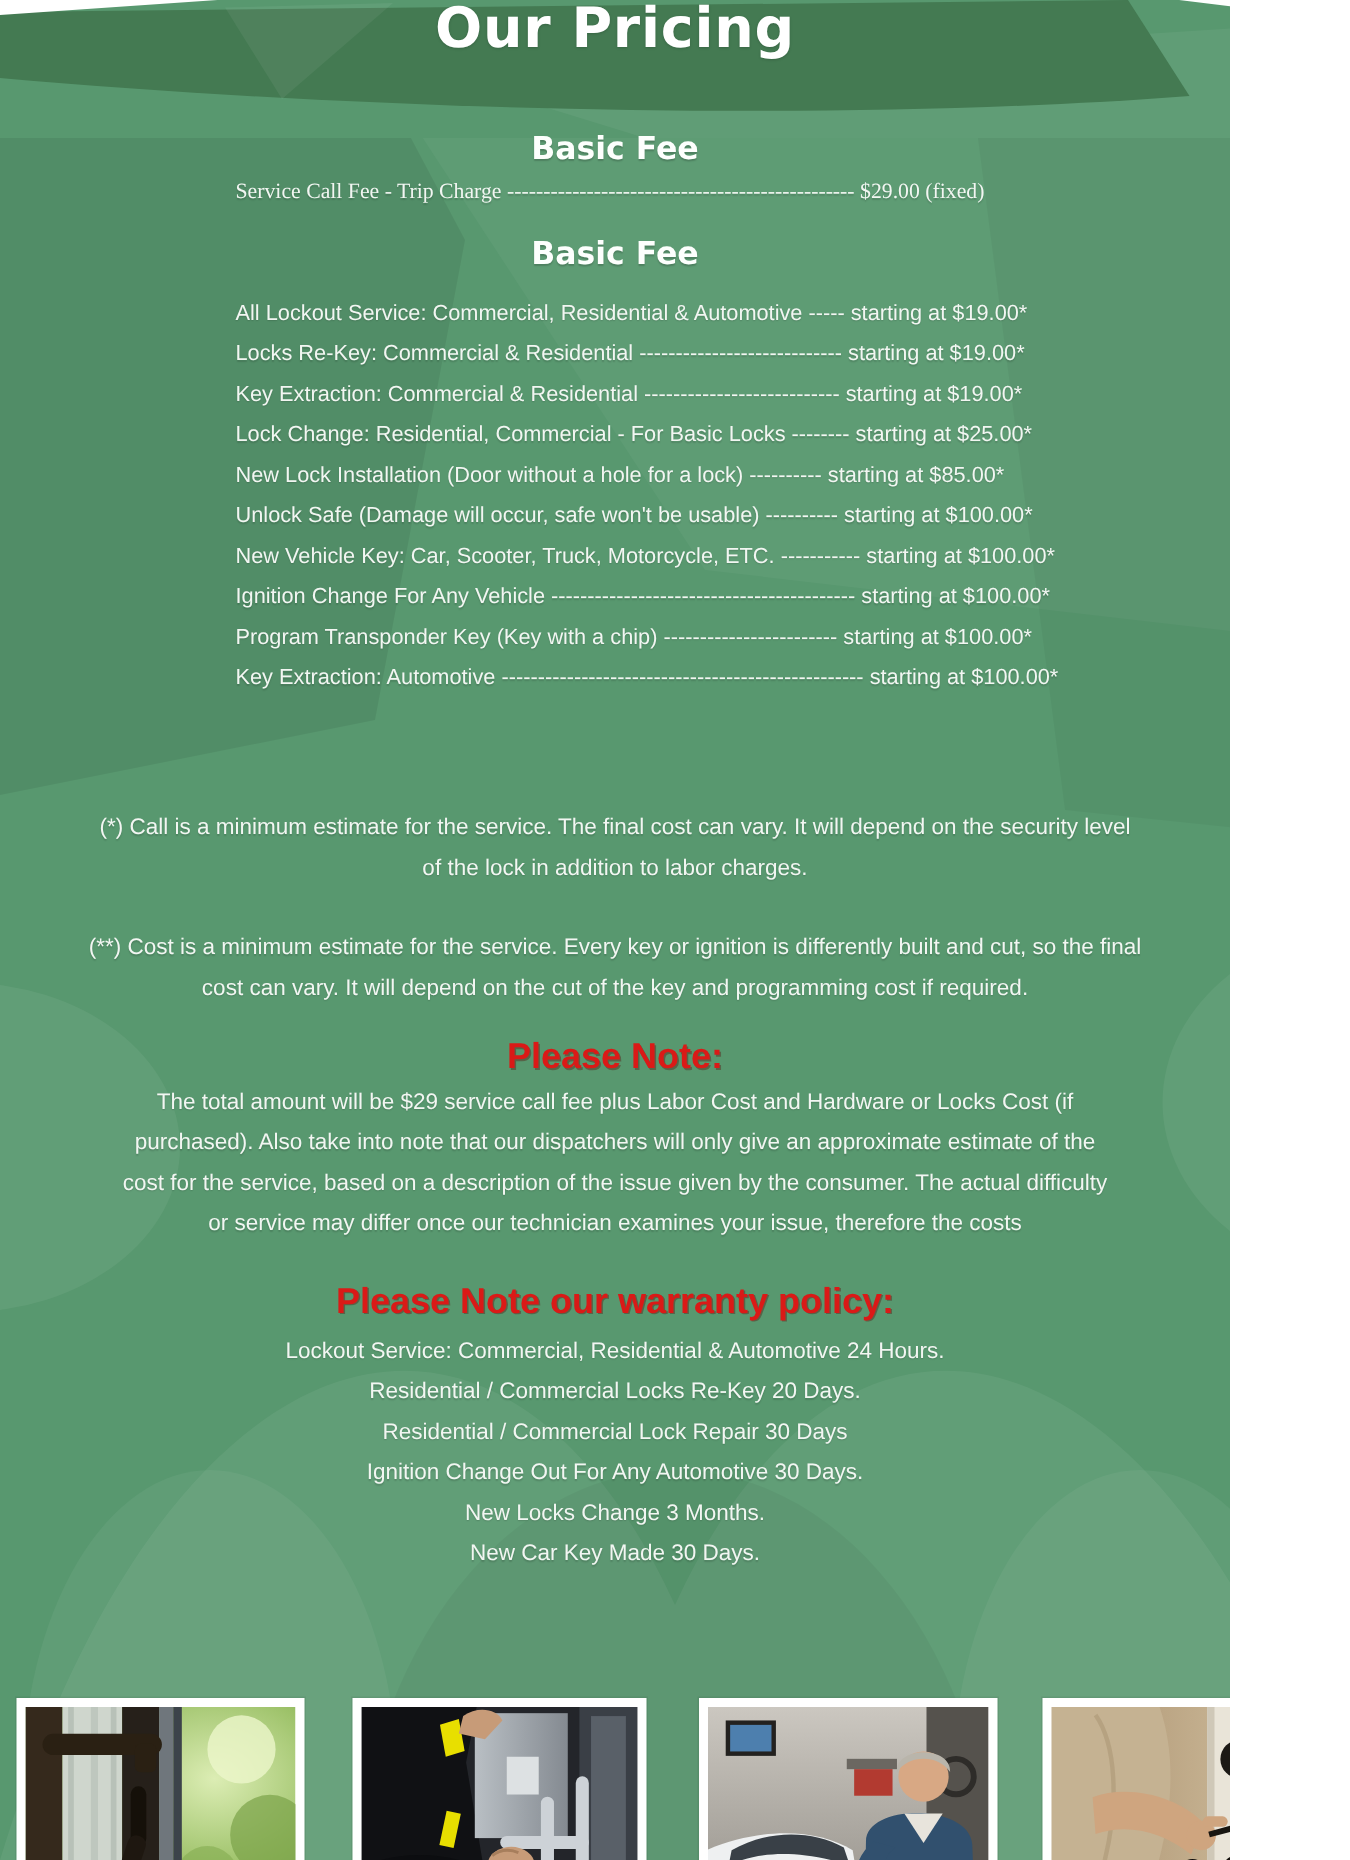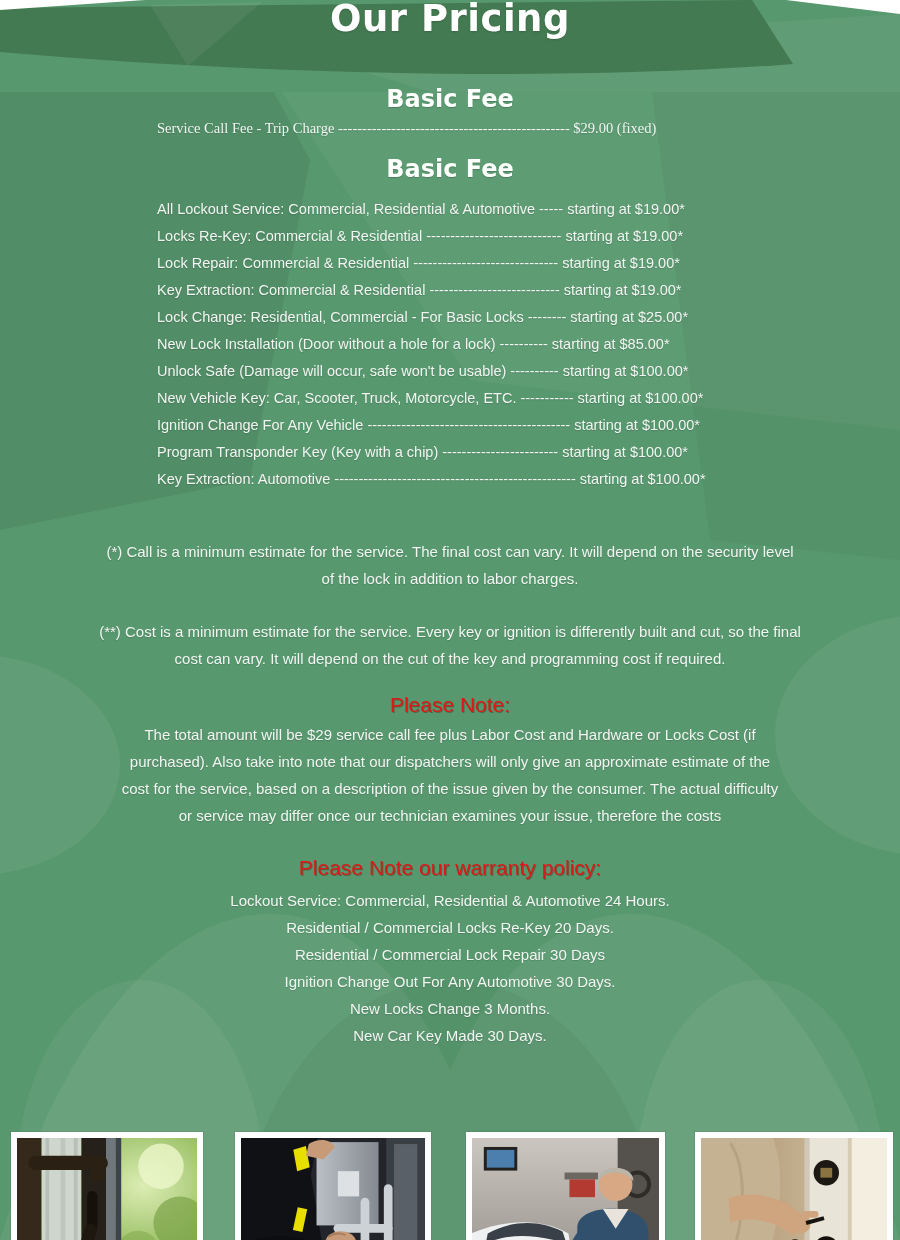--- a/index.html
+++ b/index.html
@@ -1,36 +1,36 @@
 <!DOCTYPE html>
 <html><head>
 <meta charset="utf-8">
 <style>
   html,body{margin:0;padding:0;background:#ffffff;}
   .page{
-    position:relative;width:900px;height:1240px;overflow:hidden;
+    position:relative;width:820px;height:1240px;overflow:hidden;
     background:#58986f;
     font-family:"Liberation Sans", sans-serif;
     -webkit-font-smoothing:antialiased;
   }
   .bg-decor{position:absolute;top:0;left:0;z-index:0;}
   .banner-svg{position:absolute;top:0;left:0;z-index:1;}
   .content{position:absolute;inset:0;z-index:2;}
 
   .page-title{
     position:absolute;top:-4px;left:0;right:0;margin:0;
     text-align:center;color:#ffffff;
     font-family:"DejaVu Sans", sans-serif;
     font-size:37px;font-weight:bold;line-height:46px;letter-spacing:0.5px;
     text-shadow:0 1px 2px rgba(0,0,0,0.18);
   }
   .fee-heading{
     position:absolute;left:0;right:0;margin:0;text-align:center;
     color:#fdfffd;font-family:"DejaVu Sans", sans-serif;
-    font-size:24px;font-weight:bold;line-height:26px;
+    font-size:21px;font-weight:bold;line-height:26px;
     text-shadow:0 1px 1px rgba(0,0,0,0.18);
   }
   .fee-heading.first{top:86px;}
   .fee-heading.second{top:156px;}
 
   .service-line{
     position:absolute;left:157px;top:119px;margin:0;
     color:#f2f6f2;font-size:14.5px;line-height:18px;
     text-shadow:0 1px 1px rgba(0,0,0,0.15);
     font-family:Liberation Serif, serif;
@@ -45,21 +45,21 @@
   .note{
     position:absolute;left:0;right:0;margin:0 auto;text-align:center;
     color:#f2f6f2;font-size:15px;line-height:27px;
     text-shadow:0 1px 1px rgba(0,0,0,0.15);
   }
   .note.star{top:538px;width:690px;}
   .note.double-star{top:618px;width:724px;}
 
   .red-heading{
     position:absolute;left:0;right:0;margin:0;text-align:center;
-    color:#da1a17;font-size:21px;font-weight:normal;line-height:24px;
+    color:#da1a17;font-size:24px;font-weight:bold;line-height:24px;
     text-shadow:1px 1px 0 rgba(90,0,0,0.35);
   }
   .red-heading.please-note{top:693px;}
   .red-heading.warranty{top:856px;}
 
   .para{
     position:absolute;left:0;right:0;top:721px;margin:0 auto;width:666px;
     text-align:center;color:#f2f6f2;font-size:15px;line-height:27px;
     text-shadow:0 1px 1px rgba(0,0,0,0.15);
   }
@@ -113,21 +113,20 @@
     <h1 class="page-title">Our Pricing</h1>
 
     <h2 class="fee-heading first">Basic Fee</h2>
     <p class="service-line">Service Call Fee - Trip Charge ------------------------------------------------ $29.00 (fixed)</p>
 
     <h2 class="fee-heading second">Basic Fee</h2>
 
     <ul class="price-list">
       <li>All Lockout Service: Commercial, Residential &amp; Automotive ----- starting at $19.00*</li>
       <li>Locks Re-Key: Commercial &amp; Residential ---------------------------- starting at $19.00*</li>
-      <li>Lock Repair: Commercial &amp; Residential ------------------------------ starting at $19.00*</li>
       <li>Key Extraction: Commercial &amp; Residential --------------------------- starting at $19.00*</li>
       <li>Lock Change: Residential, Commercial - For Basic Locks -------- starting at $25.00*</li>
       <li>New Lock Installation (Door without a hole for a lock) ---------- starting at $85.00*</li>
       <li>Unlock Safe (Damage will occur, safe won't be usable) ---------- starting at $100.00*</li>
       <li>New Vehicle Key: Car, Scooter, Truck, Motorcycle, ETC. ----------- starting at $100.00*</li>
       <li>Ignition Change For Any Vehicle ------------------------------------------ starting at $100.00*</li>
       <li>Program Transponder Key (Key with a chip) ------------------------ starting at $100.00*</li>
       <li>Key Extraction: Automotive -------------------------------------------------- starting at $100.00*</li>
     </ul>
 

